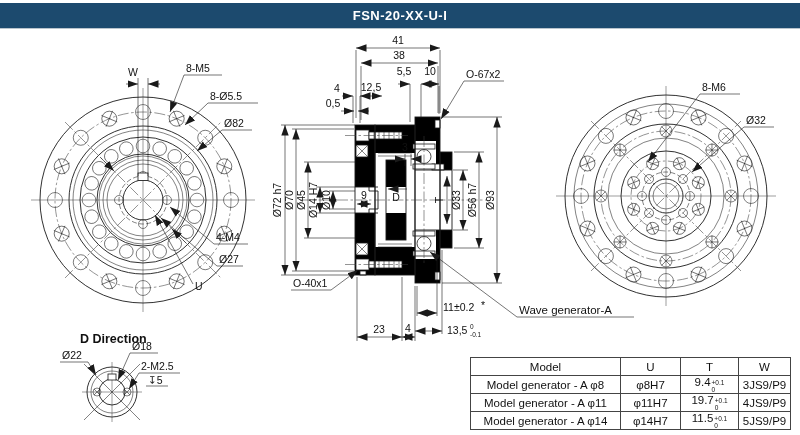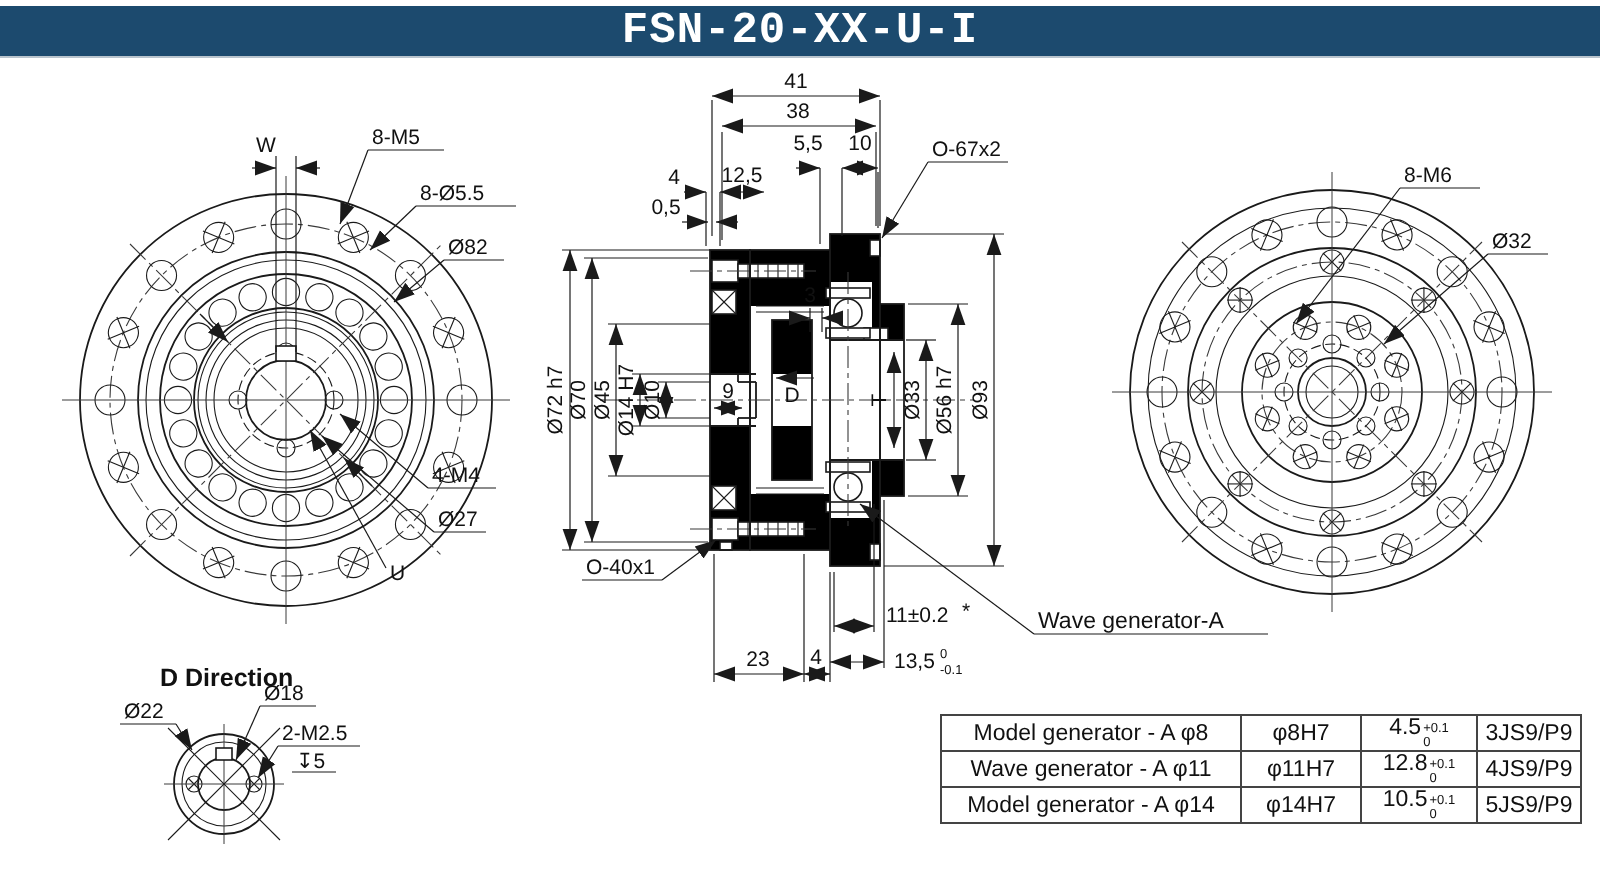--- a/index.html
+++ b/index.html
@@ -1,20 +1,20 @@
 <!DOCTYPE html>
 <html><head>
 <meta charset="utf-8">
 <style>
   html,body{margin:0;padding:0}
   body{width:800px;height:435px;background:#fff;position:relative;overflow:hidden;
        font-family:"Liberation Sans","DejaVu Sans",sans-serif;color:#111}
   .titlebar{position:absolute;top:3px;left:0;width:800px;height:25px;background:#1c4a6e;
        border-bottom:1px solid #b9c4cd;display:flex;align-items:center;justify-content:center;
-       font-family:Liberation Mono, monospace;font-weight:bold;font-size:22px;
+       font-family:Liberation Sans, sans-serif;font-weight:bold;font-size:13px;
        letter-spacing:.5px;color:#fff}
   svg.drawing{position:absolute;top:0;left:0}
   .ln{stroke:#1a1a1a;stroke-width:.9;fill:none}
   .tn{stroke:#1a1a1a;stroke-width:.55;fill:none}
   .ax{stroke:#3a3a3a;stroke-width:.5;fill:none}
   .cl{stroke:#3a3a3a;stroke-width:.55;fill:none;stroke-dasharray:11 2.5 2.5 2.5}
   .dsh{stroke:#1a1a1a;stroke-width:.55;fill:none;stroke-dasharray:5 2.3}
   .dl{stroke:#1a1a1a;stroke-width:.6;fill:none}
   .wf{fill:#fff;stroke:#1a1a1a;stroke-width:.8}
   text.dim{font-size:10.5px;fill:#111;font-family:"Liberation Sans","DejaVu Sans",sans-serif}
@@ -454,41 +454,47 @@
 </svg>
 
 <table class="spec">
   <colgroup>
       <col class="c-model">
       <col class="c-u">
       <col class="c-t">
       <col class="c-w">
     </colgroup>
   <tbody>
+      <tr>
+    <th>Model</th>
+    <th>U</th>
+    <th>T</th>
+    <th>W</th>
+  </tr>
   <tr>
     <td>Model generator - A φ8</td>
     <td>φ8H7</td>
-    <td><span>4.5</span><span class="tolstack">
+    <td><span>9.4</span><span class="tolstack">
             <i>+0.1</i>
             <i>0</i>
           </span></td>
     <td>3JS9/P9</td>
   </tr>
   <tr>
-    <td>Wave generator - A φ11</td>
+    <td>Model generator - A φ11</td>
     <td>φ11H7</td>
-    <td><span>12.8</span><span class="tolstack">
+    <td><span>19.7</span><span class="tolstack">
             <i>+0.1</i>
             <i>0</i>
           </span></td>
     <td>4JS9/P9</td>
   </tr>
   <tr>
     <td>Model generator - A φ14</td>
     <td>φ14H7</td>
-    <td><span>10.5</span><span class="tolstack">
+    <td><span>11.5</span><span class="tolstack">
             <i>+0.1</i>
             <i>0</i>
           </span></td>
     <td>5JS9/P9</td>
   </tr>
 </tbody>
   </table>
 
 </body></html>

